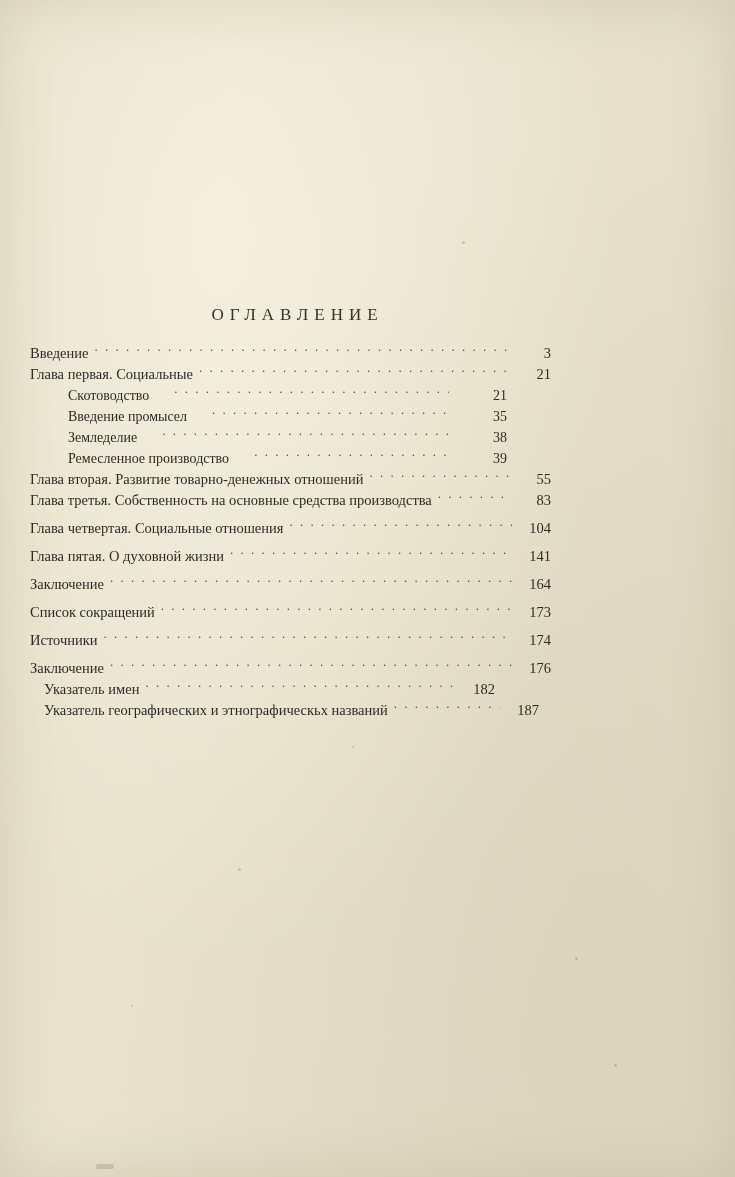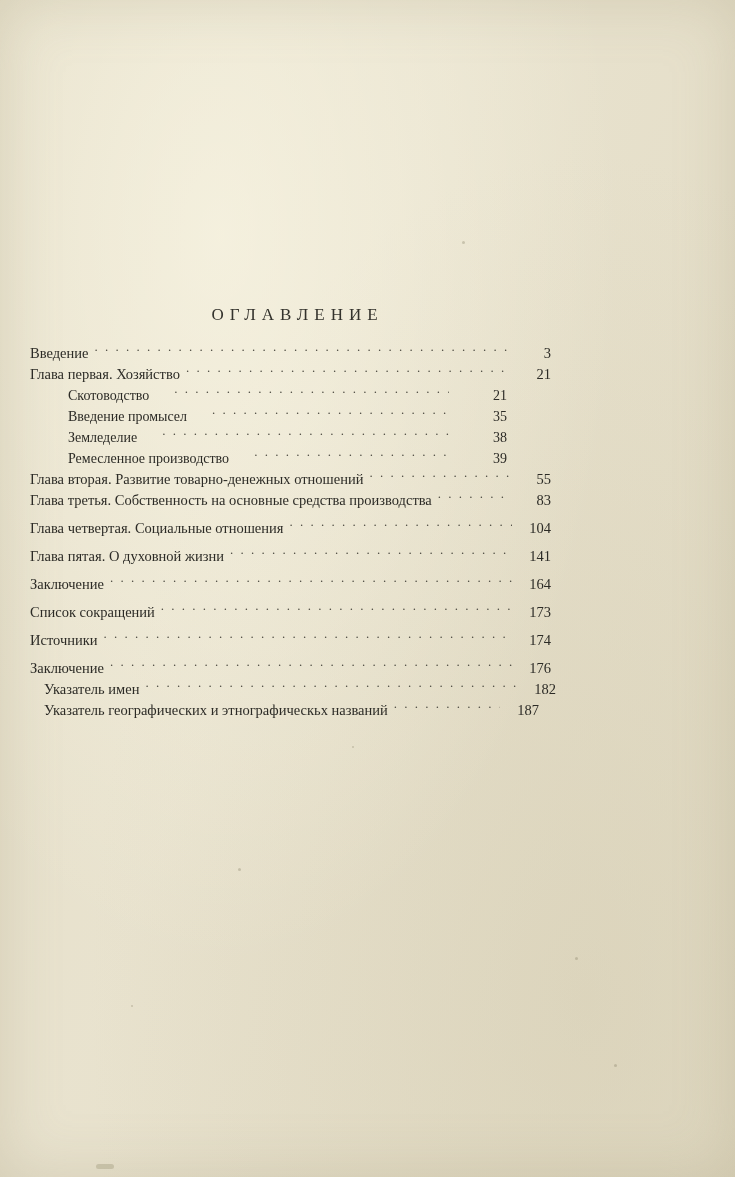--- a/index.html
+++ b/index.html
@@ -101,21 +101,21 @@
   }
   .lvl-sub {
     margin-left: 68px;
     margin-right: 88px;
     font-size: 14px;
     gap: 19px;
   }
   .lvl-sub .page { font-size: 14px; }
   .lvl-idx {
     margin-left: 44px;
-    margin-right: 39px;
+    margin-right: 100px;
   }
   .lvl-idx2 {
     margin-left: 44px;
     margin-right: 56px;
   }
   .ital {
   }
   .chap-rest {
     font-style: normal;
   }
@@ -136,21 +136,21 @@
 
 <div class="content">
   <div class="toc-title">ОГЛАВЛЕНИЕ</div>
   <ul class="toc-list" id="toc-list">
       <li class="row lvl-top">
         <span class="label">Введение</span>
         <span class="leader"></span>
         <span class="page">3</span>
       </li>
       <li class="row lvl-top">
-        <span class="label"><span class="ital">Глава первая.</span><span class="chap-rest"> Хозяйство</span></span>
+        <span class="label"><span class="ital">Глава первая.</span><span class="chap-rest"> Социальные</span></span>
         <span class="leader"></span>
         <span class="page">21</span>
       </li>
       <li class="row lvl-sub">
         <span class="label">Скотоводство</span>
         <span class="leader"></span>
         <span class="page">21</span>
       </li>
       <li class="row lvl-sub">
         <span class="label">Введение промысел</span>

